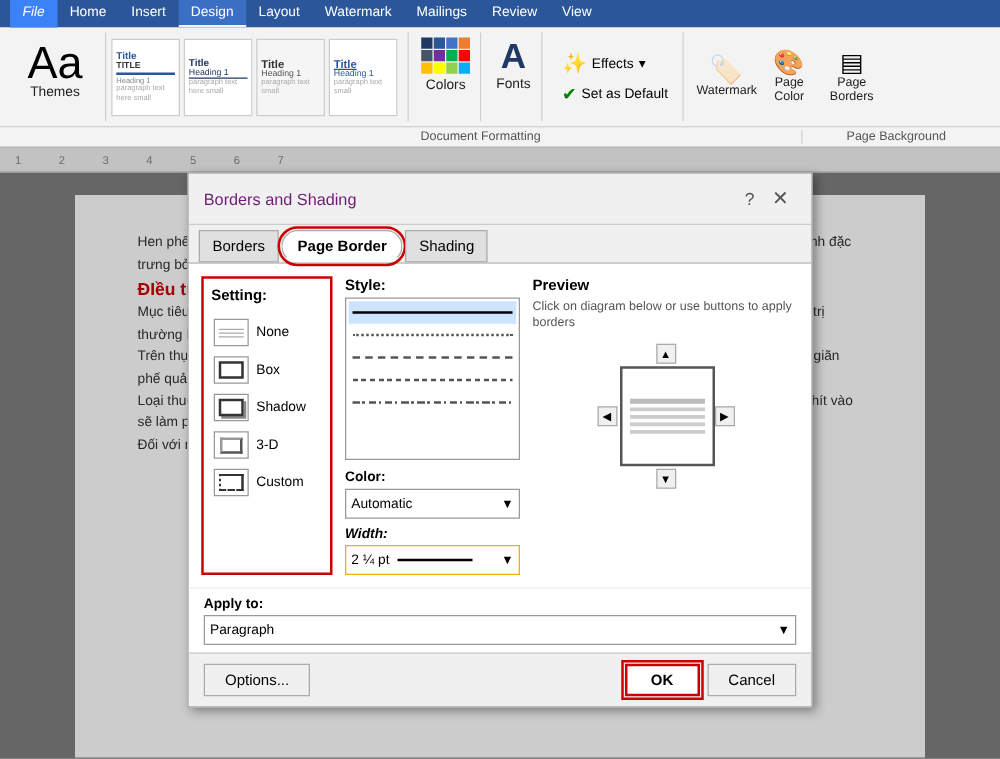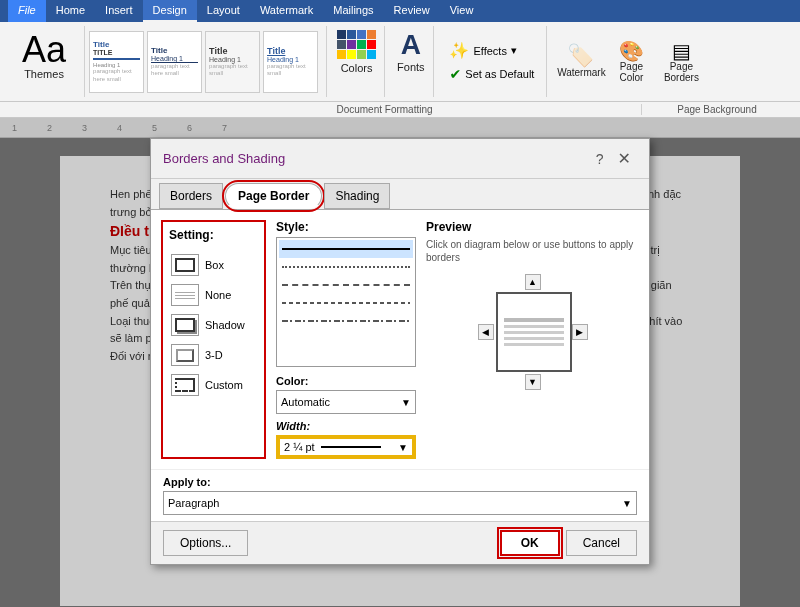--- a/index.html
+++ b/index.html
@@ -208,38 +208,38 @@
         <div class="dialog-tab" style="font-size:12px; padding:5px 10px; margin-top:4px; border:1px solid #aaa; background:#e0e0e0; cursor:pointer;">Shading</div>
       </div>
 
       <div class="dialog-body" style="padding:10px; display:flex; gap:10px; background:white;">
 
         <div class="setting-panel" style="width:105px; border:2px solid #c00; padding:6px;">
           <div class="setting-label">Setting:</div>
 
           <div class="setting-item">
             <div class="setting-icon">
-              <div style="width:20px; height:14px; border:2px solid #333;"></div>
-            </div>
-            <span class="setting-text">Box</span>
-          </div>
-
-          <div class="setting-item">
-            <div class="setting-icon">
               <div style="width:20px; height:14px; display:flex; flex-direction:column; justify-content:center; gap:2px;">
                 <div style="border-top:1px solid #aaa;"></div>
                 <div style="border-top:1px solid #aaa;"></div>
                 <div style="border-top:1px solid #aaa;"></div>
               </div>
             </div>
             <span class="setting-text">None</span>
           </div>
 
           <div class="setting-item">
             <div class="setting-icon">
+              <div style="width:20px; height:14px; border:2px solid #333;"></div>
+            </div>
+            <span class="setting-text">Box</span>
+          </div>
+
+          <div class="setting-item">
+            <div class="setting-icon">
               <div style="width:20px; height:14px; border:2px solid #333; box-shadow:2px 2px 0 #888;"></div>
             </div>
             <span class="setting-text">Shadow</span>
           </div>
 
           <div class="setting-item">
             <div class="setting-icon">
               <div style="width:18px; height:13px; border:2px solid #555; border-top-color:#999; border-left-color:#999;"></div>
             </div>
             <span class="setting-text">3-D</span>
@@ -276,21 +276,21 @@
           <div style="margin-top:8px;">
             <div style="font-size:11px; font-weight:bold; margin-bottom:3px;">Color:</div>
             <div style="width:100%; height:24px; border:1px solid #999; background:white; display:flex; align-items:center; justify-content:space-between; padding:0 4px; cursor:pointer; font-size:11px;">
               <span>Automatic</span>
               <span style="font-size:10px;">▼</span>
             </div>
           </div>
 
           <div style="margin-top:6px;">
             <div style="font-size:11px; font-weight:bold; margin-bottom:3px;font-style:italic;">Width:</div>
-            <div style="width:100%; height:24px; border:4px solid #eab308; background:white; display:flex; align-items:center; justify-content:space-between; padding:0 4px; cursor:pointer; font-size:11px;">
+            <div style="width:100%; height:24px; border:1px solid #eab308; background:white; display:flex; align-items:center; justify-content:space-between; padding:0 4px; cursor:pointer; font-size:11px;">
               <span style="display:flex; align-items:center; gap:6px;">
                 <span>2 ¼ pt</span>
                 <span style="display:inline-block; width:60px; border-top:2px solid #000; vertical-align:middle;"></span>
               </span>
               <span style="font-size:10px;">▼</span>
             </div>
           </div>
         </div>
 
         <div style="flex:1; min-width:130px;">

